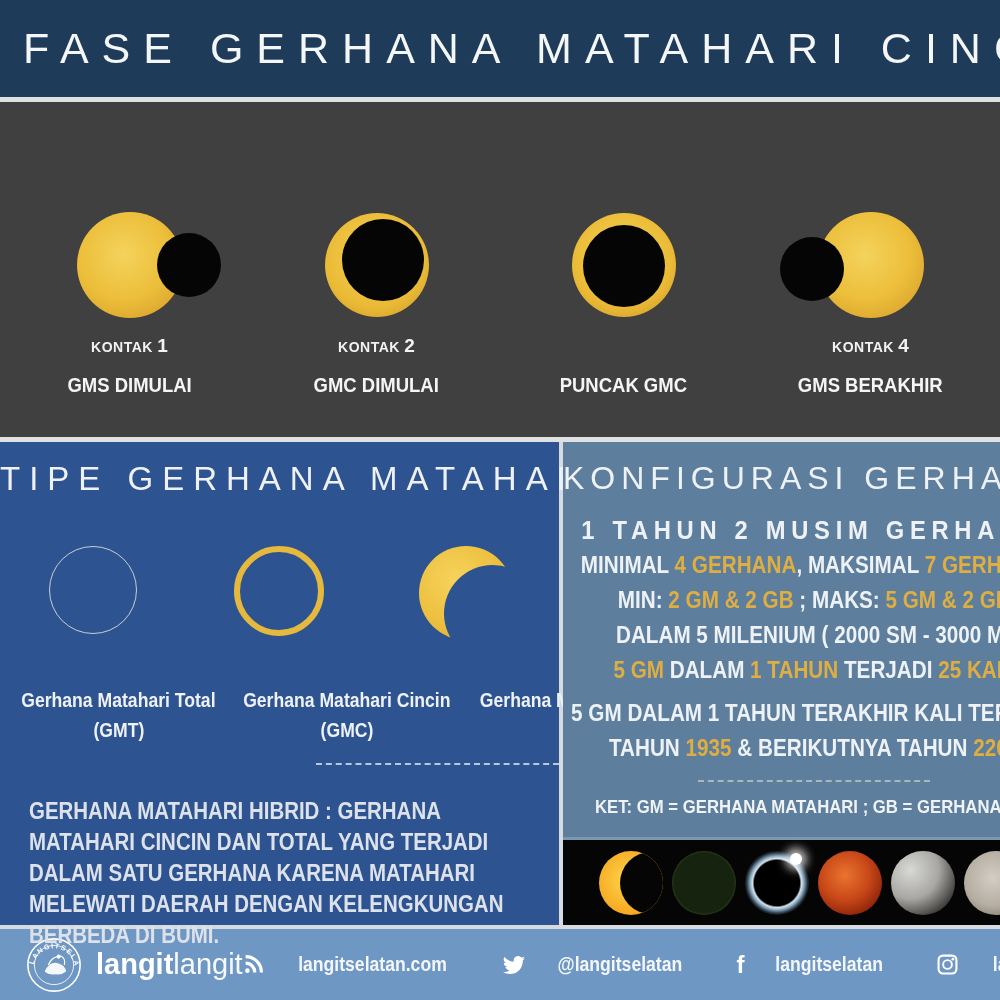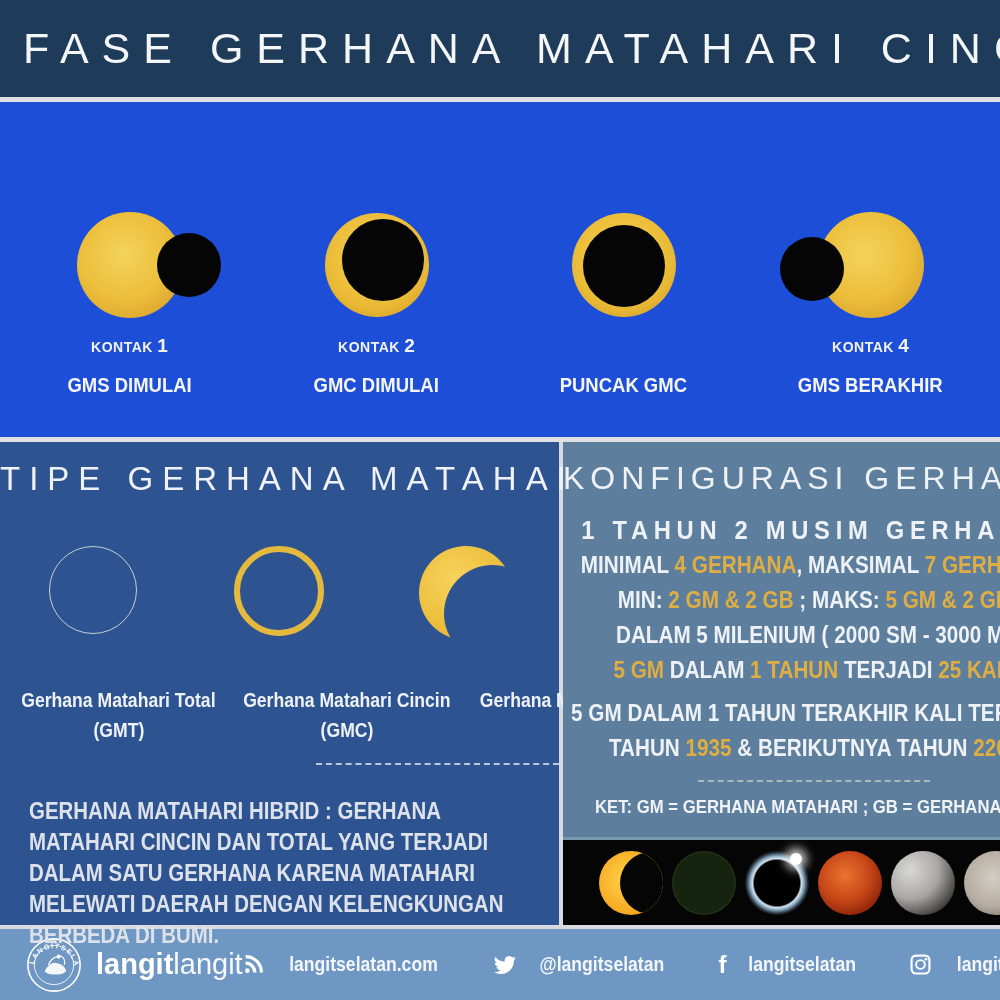--- a/index.html
+++ b/index.html
@@ -18,21 +18,21 @@
     height:102px; background:#1e3c59; border-bottom:5px solid #dfe1e3;
     display:flex; align-items:center; justify-content:center;
     padding-left:130px;
   }
   .hdr h1 {
     color:#f4f6f8; font-weight:300; font-size:43px; letter-spacing:13px;
     white-space:nowrap;
   }
   
   .phases {
-    height:340px; background:#1d4ed8; border-bottom:5px solid #dfe1e3;
+    height:340px; background:#404040; border-bottom:5px solid #dfe1e3;
     display:flex; padding:0 6px;
   }
   .phase { flex:1; display:flex; flex-direction:column; align-items:center; }
   .ph-fig { margin-top:108px; height:110px; display:flex; align-items:center; justify-content:center; }
   .sun {
     position:relative; width:106px; height:106px; border-radius:50%;
     background:radial-gradient(circle at 44% 40%, #f4d35c 0%, #ecbe3a 52%, #dba52e 82%, #c08a24 100%);
   }
   .sun .bite { position:absolute; width:64px; height:64px; border-radius:50%; background:#050505; }
   .bite-right .bite { left:calc(100% - 26px); top:21px; }
@@ -125,21 +125,21 @@
   
   .ftr {
     height:75px; border-top:4px solid #d7dbdf; background:#6f97c3;
     display:flex; align-items:center; padding:0 26px;
   }
   .logo { width:56px; height:56px; flex:0 0 auto; }
   .wordmark { margin-left:14px; color:#fff; font-size:29px; white-space:nowrap; }
   .wm-bold { font-weight:bold; }
   .wm-light { font-weight:300; opacity:.95; }
   .f-links { margin-left:auto; display:flex; align-items:center; gap:46px; padding-right:4px; }
-  .f-link { display:flex; align-items:center; gap:15px; color:#f3f6fa; font-weight:bold; font-size:20px; white-space:nowrap; }
+  .f-link { display:flex; align-items:center; gap:24px; color:#f3f6fa; font-weight:bold; font-size:20px; white-space:nowrap; }
   .f-link svg { display:block; }
   .fb-f { font-size:24px; font-weight:bold; color:#fff; line-height:20px; }
 </style>
 </head>
 <body>
 
 <div id="root">
 
   <div class="hdr">
     <h1>FASE GERHANA MATAHARI CINCIN</h1>

